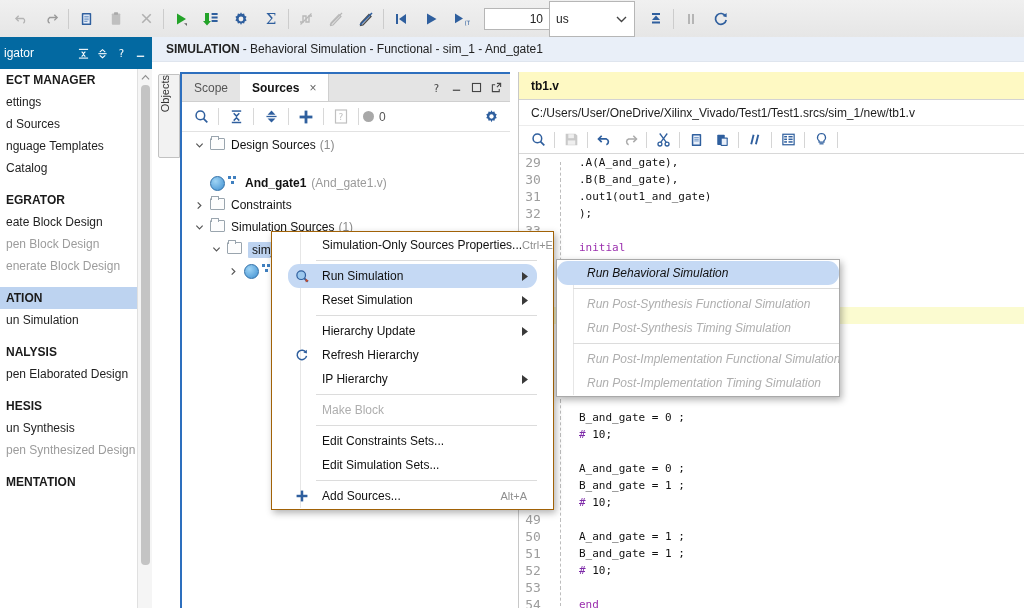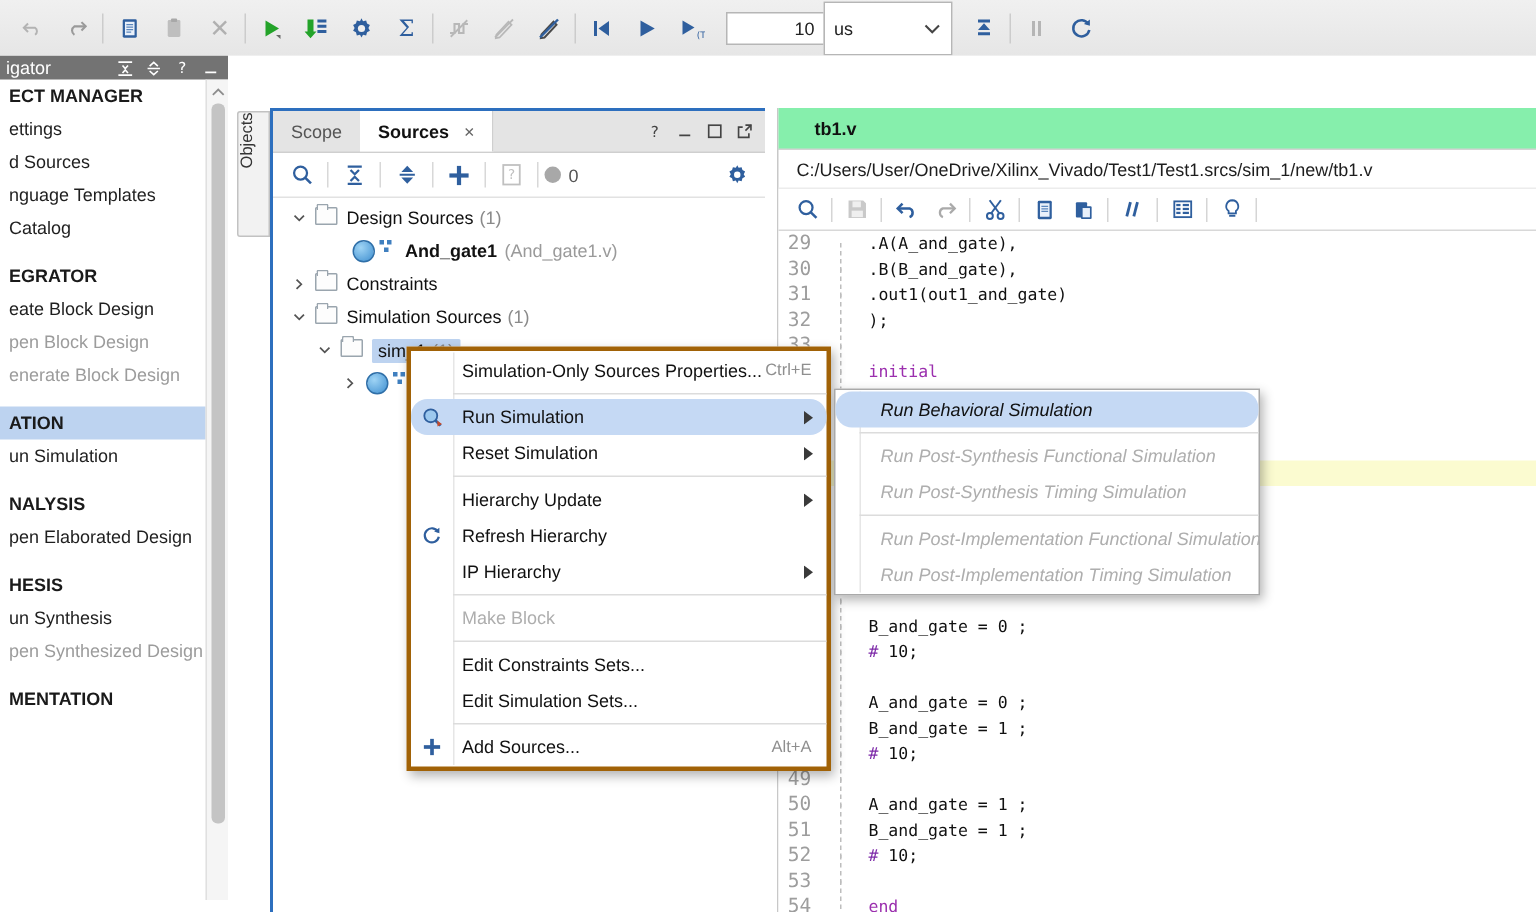--- a/index.html
+++ b/index.html
@@ -36,21 +36,21 @@
     padding-left:6px;font-size:12px;color:#222;position:relative;margin-left:-1px;
   }
   .tb-select .chev{position:absolute;right:7px;top:50%;transform:translateY(-50%);}
 
   
   .nav{
     position:absolute;left:0;top:37px;width:152px;height:571px;
     background:#ffffff;border-right:1px solid #d2d2d2;overflow:hidden;
   }
   .nav-head{
-    height:16px;background:#737373;color:#ffffff;
+    height:32px;background:#0369a1;color:#ffffff;
     display:flex;align-items:center;font-size:12px;padding-left:4px;
     box-sizing:border-box;
   }
   .nav-head .ttl{flex:1 1 auto;white-space:nowrap;overflow:hidden;}
   .nav-head .btns{display:flex;align-items:center;gap:8px;padding-right:6px;}
   .nav-body{position:relative;height:547px;overflow:hidden;}
   .nav-sec{
     font-weight:bold;font-size:12px;color:#1a1a1a;
     padding:4px 0 4px 6px;white-space:nowrap;
   }
@@ -152,22 +152,22 @@
   }
   .bricon i{position:absolute;width:3px;height:3px;background:#3f7fbf;display:block;}
   .sel-pill{background:#bdd3f0;padding:1px 4px;border-radius:1px;}
 
   
   .editor{
     position:absolute;left:366px;top:35px;width:506px;height:573px;
     background:#ffffff;border-left:1px solid #c8c8c8;box-sizing:border-box;
   }
   .ed-tabbar{
-    height:28px;background:#86efac;border-bottom:1px solid #d3d3d3;
-    display:flex;align-items:center;padding-left:24px;box-sizing:border-box;
+    height:28px;background:#fef9c3;border-bottom:1px solid #d3d3d3;
+    display:flex;align-items:center;padding-left:12px;box-sizing:border-box;
     font-size:12px;font-weight:bold;color:#111;
   }
   .ed-path{
     height:26px;display:flex;align-items:center;padding-left:12px;box-sizing:border-box;
     font-size:12px;color:#1d1d1d;border-bottom:1px solid #ececec;white-space:nowrap;
   }
   .ed-toolbar{
     height:28px;display:flex;align-items:center;padding-left:6px;box-sizing:border-box;
     border-bottom:1px solid #d8d8d8;background:#ffffff;
   }
@@ -201,23 +201,23 @@
     content:"";position:absolute;left:4px;top:7.5px;width:6px;height:1px;
     background:#555;border:none;z-index:3;
   }
   .ctext{padding-left:10px;white-space:pre;color:#111;}
   .kw{color:#9b2fae;margin-top:44px;}
   .hash{color:#7d2aa8;}
 
   
   .ctx{
     position:absolute;left:271px;top:231px;width:283px;
-    background:#ffffff;border:3px solid #a16207;
+    background:#ffffff;border:1px solid #a16207;
     box-shadow:2px 3px 7px rgba(0,0,0,.30);
-    z-index:60;padding:1px 0;box-sizing:border-box;
+    z-index:60;padding:1px 16px;box-sizing:border-box;
   }
   .ctx:after{
     content:"";position:absolute;left:28px;top:1px;width:1px;bottom:1px;background:#e6e6e6;
   }
   .mi{
     height:24px;display:flex;align-items:center;position:relative;
     font-size:12px;color:#111;white-space:nowrap;z-index:2;
   }
   .mi .ic{width:28px;flex:0 0 auto;display:flex;align-items:center;justify-content:center;}
   .mi .lb{padding-left:6px;flex:1 1 auto;}
@@ -459,20 +459,24 @@
               <path d="M1 5.5 L5 1.5 L9 5.5" fill="none" stroke="#8d8d8d" stroke-width="1.3"></path>
             </svg>
         </div>
         <div class="thumb"></div>
       </div>
     </div>
   </div>
 
   <div class="work">
 
+    <div class="sim-title">
+      <b>SIMULATION</b>
+      <span>- Behavioral Simulation - Functional - sim_1 - And_gate1</span>
+    </div>
 
     <div class="objects-tab">
       <span>Objects</span>
     </div>
 
     <div class="src-panel">
       <div class="src-tabs">
         <div class="src-tab">
           <span>Scope</span>
         </div>
@@ -568,21 +572,21 @@
           <div class="trow" style="padding-left: 10px;">
             <span class="tw">
               <svg width="9" height="9" viewBox="0 0 10 10">
                 <path d="M1.5 3 L5 6.5 L8.5 3" fill="none" stroke="#555" stroke-width="1.3"></path>
               </svg>
             </span>
             <span style="width: 4px;"></span>
             <span class="folder"></span>
             <span><span class="tlabel">Design Sources</span><span class="tcount">(1)</span></span>
           </div>
-          <div class="trow" style="padding-left: 35px;">
+          <div class="trow" style="padding-left: 10px; margin-top: 16px;">
             <span class="tw"></span>
             <span style="width: 4px;"></span>
             <span class="vicon"></span>
             <span class="bricon">
               <i style="left:0;top:0"></i>
               <i style="left:5px;top:0"></i>
               <i style="left:2.5px;top:5px"></i>
             </span>
             <span><span class="tlabel bold">And_gate1</span></span>
             <span class="tsub">(And_gate1.v)</span>

